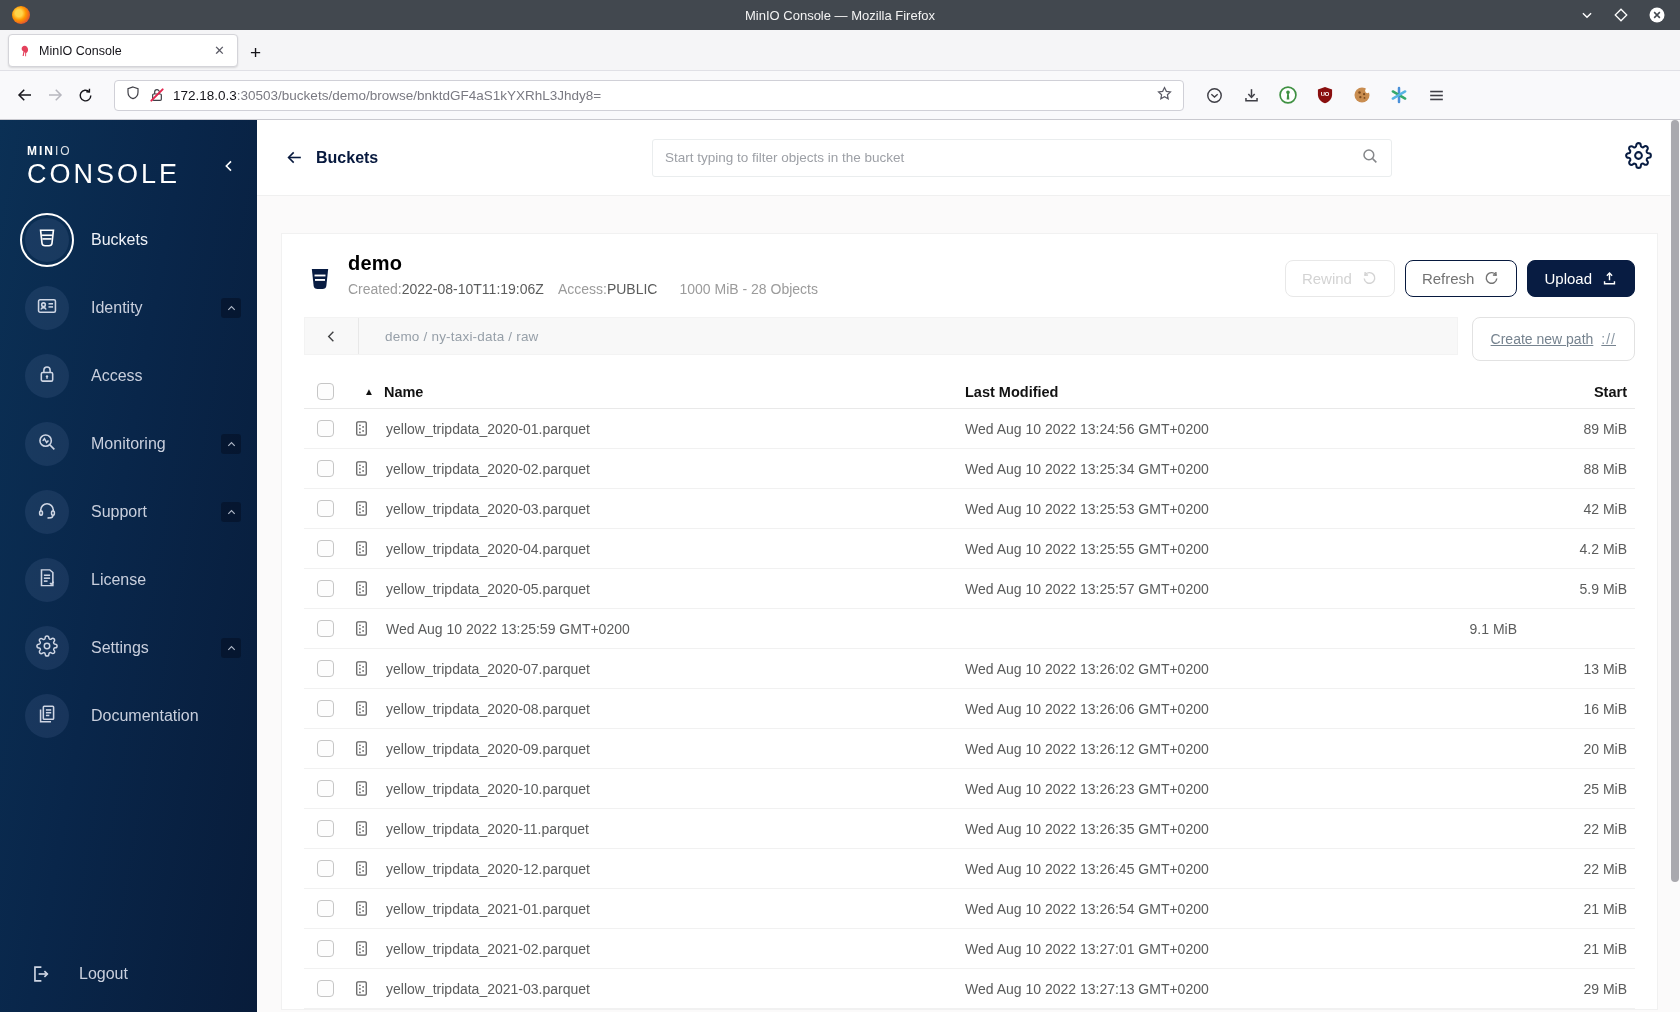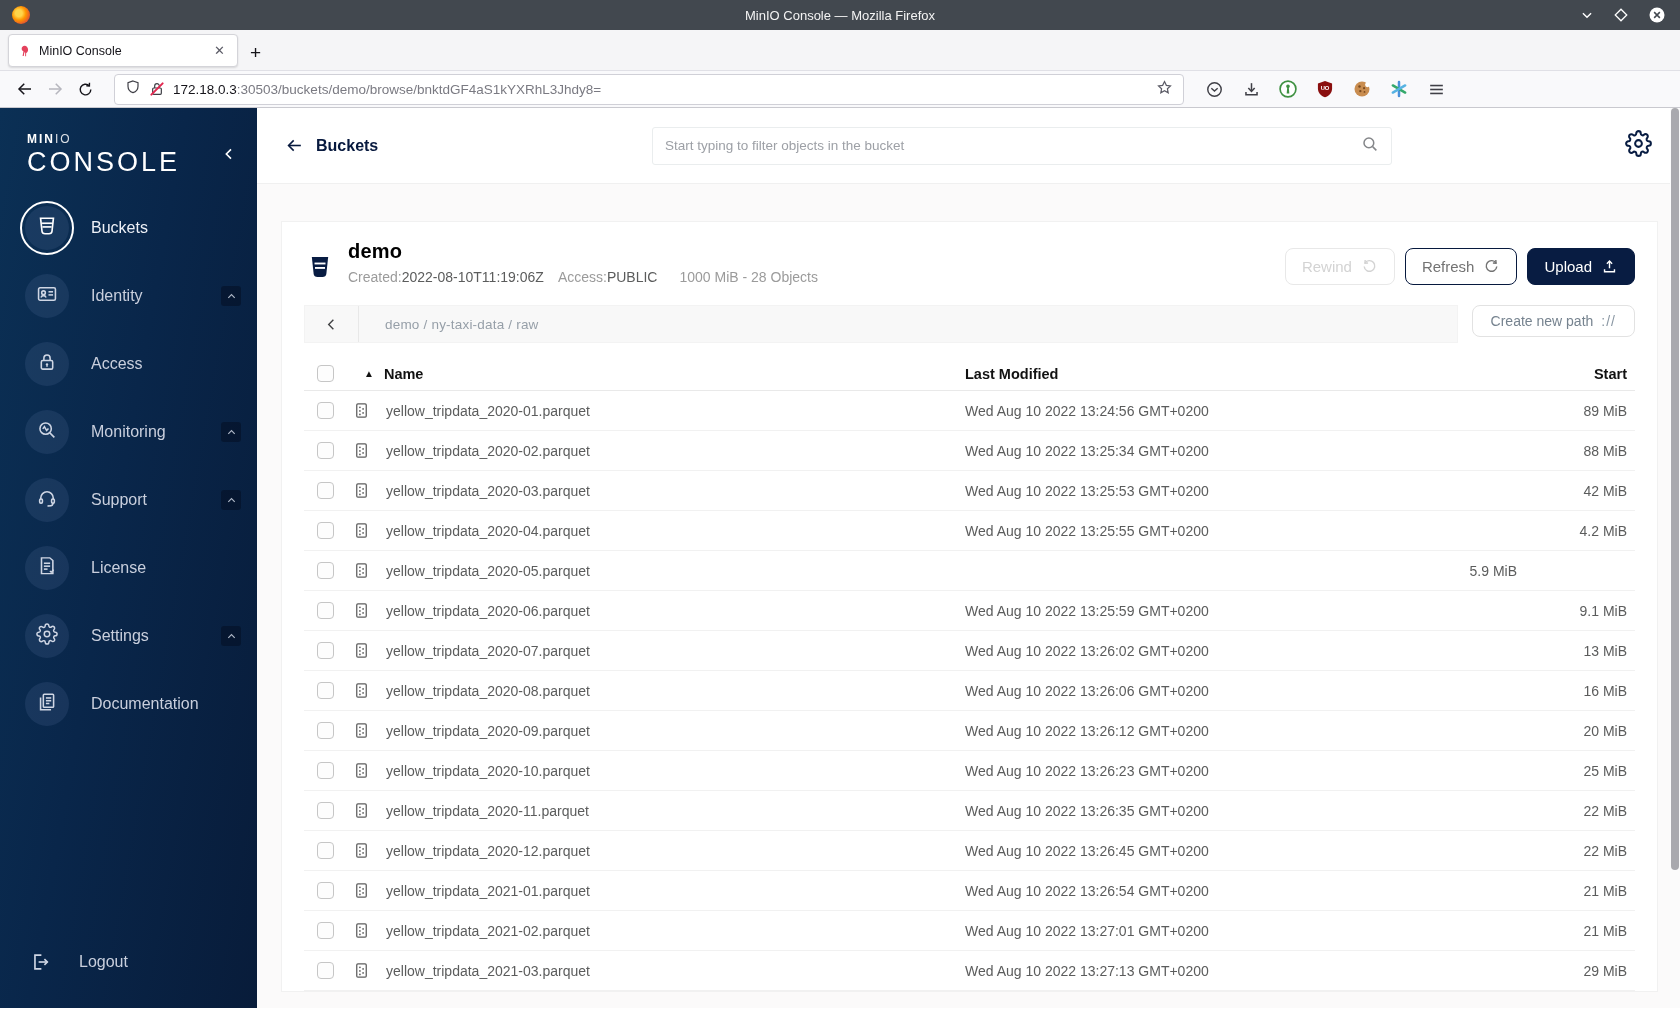--- a/index.html
+++ b/index.html
@@ -17,21 +17,21 @@
 
   .tabbar { height:40px; background:#f5f5f7; display:flex; align-items:flex-end; padding:0 0 0 8px; }
   .tab { width:230px; height:33px; background:#fff; border:1px solid #d4d4d9; border-radius:4px;
     display:flex; align-items:center; gap:8px; padding:0 8px; margin-bottom:3px;
     box-shadow:0 1px 2px rgba(0,0,0,.12); font-size:12.5px; color:#15141a; }
   .tab-title { flex:1; white-space:nowrap; overflow:hidden; }
   .tab-close { color:#5b5b66; font-size:13px; padding:2px 4px; border-radius:3px; }
   .newtab { font-size:19px; color:#15141a; padding:0 12px 6px 12px; }
   .favicon svg { display:block; }
 
-  .navbar { height:38px; background:#f9f9fb; border-top:1px solid #e0e0e6; border-bottom:1px solid #c9c9cf;
+  .navbar { height:50px; background:#f9f9fb; border-top:1px solid #e0e0e6; border-bottom:1px solid #c9c9cf;
     display:flex; align-items:center; }
   .nav-btn { width:30px; height:30px; display:flex; align-items:center; justify-content:center;
     border-radius:4px; color:#15141a; }
   .nav-btn.disabled { color:#b6b6be; }
   .nav-back { margin-left:10px; }
   .urlbar { margin-left:14px; width:1070px; height:31px; background:#fff; border:1px solid #d0d0d7;
     border-radius:4px; display:flex; align-items:center; padding:0 10px; gap:8px; }
   .url-text { flex:1; font-size:13.5px; white-space:nowrap; overflow:hidden; }
   .url-host { color:#15141a; }
   .url-rest { color:#7a7a82; }
@@ -93,22 +93,22 @@
   .btn svg { display:block; }
   .btn-disabled { border-color:#e8e8e8; color:#d3d3d3; cursor:default; }
   .btn-outline { border-color:#07193E; color:#737373; }
   .btn-primary { background:#081C42; color:#fff; border-color:#081C42; }
 
   .pathbar-row { display:flex; margin-top:20px; gap:14px; }
   .pathbar { flex:1; height:38px; background:#f8f8f8; border:1px solid #f3f3f3; display:flex; align-items:center; }
   .path-back { width:54px; height:100%; display:flex; align-items:center; justify-content:center;
     border-right:1px solid #e8e8e8; color:#404143; cursor:pointer; }
   .path-text { padding-left:26px; font-size:13.5px; color:#969fa8; letter-spacing:.2px; }
-  .btn-newpath { height:32px; border:1px solid #e2e2e2; color:#76838f; font-size:14px; gap:8px;
-    padding:0 18px; }
+  .btn-newpath { height:44px; border:1px solid #e2e2e2; color:#76838f; font-size:14px; gap:8px;
+    padding:0 18px;text-decoration:underline; }
   .newpath-glyph { font-size:14px; color:#8a97a3; letter-spacing:1px; }
 
   
   .tbl { margin-top:14px; }
   .tbl-head { display:grid; grid-template-columns:48px 1fr 560px 110px; align-items:center;
     height:34px; border-bottom:1px solid #e9e9e9; font-size:14.5px; font-weight:bold; color:#121212; }
   .th-name { display:flex; align-items:center; gap:10px; }
   .sort-arrow { font-size:10px; color:#121212; margin-left:12px; }
   .col-size { text-align:right; padding-right:8px; }
   .tbl-row { display:grid; grid-template-columns:48px 34px 1fr 560px 110px; align-items:center;
@@ -595,36 +595,36 @@
                   <svg width="19" height="19" viewBox="0 0 24 24" fill="none" stroke="currentColor" stroke-width="1.6">
                     <rect x="6" y="3.5" width="12" height="17" rx="1.5"></rect>
                     <circle cx="10" cy="8" r="1.1" fill="currentColor" stroke="none"></circle>
                     <circle cx="14" cy="10" r="1.1" fill="currentColor" stroke="none"></circle>
                     <circle cx="10" cy="12.5" r="1.1" fill="currentColor" stroke="none"></circle>
                     <circle cx="14" cy="15" r="1.1" fill="currentColor" stroke="none"></circle>
                     <circle cx="10" cy="17" r="1.1" fill="currentColor" stroke="none"></circle>
                   </svg>
                 </span>
                 <span class="cell-name">yellow_tripdata_2020-05.parquet</span>
+                <span class="cell-modified">Wed Aug 10 2022 13:25:57 GMT+0200</span>
                 <span class="cell-size">5.9 MiB</span>
               </div>
 
               <div class="tbl-row">
                 <span class="cb"></span>
                 <span class="file-glyph">
                   <svg width="19" height="19" viewBox="0 0 24 24" fill="none" stroke="currentColor" stroke-width="1.6">
                     <rect x="6" y="3.5" width="12" height="17" rx="1.5"></rect>
                     <circle cx="10" cy="8" r="1.1" fill="currentColor" stroke="none"></circle>
                     <circle cx="14" cy="10" r="1.1" fill="currentColor" stroke="none"></circle>
                     <circle cx="10" cy="12.5" r="1.1" fill="currentColor" stroke="none"></circle>
                     <circle cx="14" cy="15" r="1.1" fill="currentColor" stroke="none"></circle>
                     <circle cx="10" cy="17" r="1.1" fill="currentColor" stroke="none"></circle>
                   </svg>
                 </span>
-                <span class="cell-name">yellow_tripdata_2020-06.parquet</span>
                 <span class="cell-modified">Wed Aug 10 2022 13:25:59 GMT+0200</span>
                 <span class="cell-size">9.1 MiB</span>
               </div>
 
               <div class="tbl-row">
                 <span class="cb"></span>
                 <span class="file-glyph">
                   <svg width="19" height="19" viewBox="0 0 24 24" fill="none" stroke="currentColor" stroke-width="1.6">
                     <rect x="6" y="3.5" width="12" height="17" rx="1.5"></rect>
                     <circle cx="10" cy="8" r="1.1" fill="currentColor" stroke="none"></circle>

